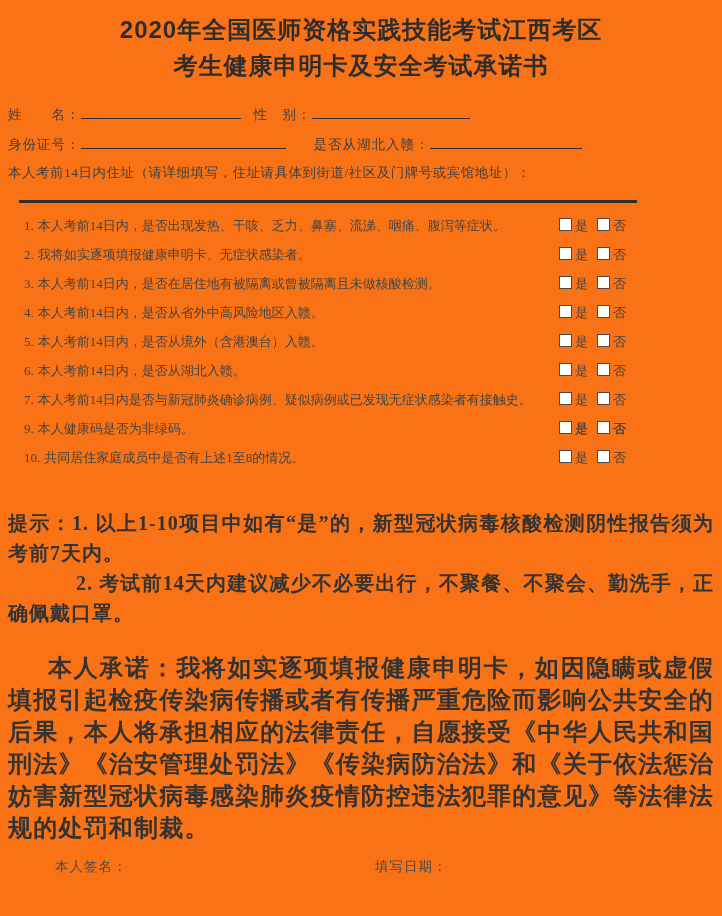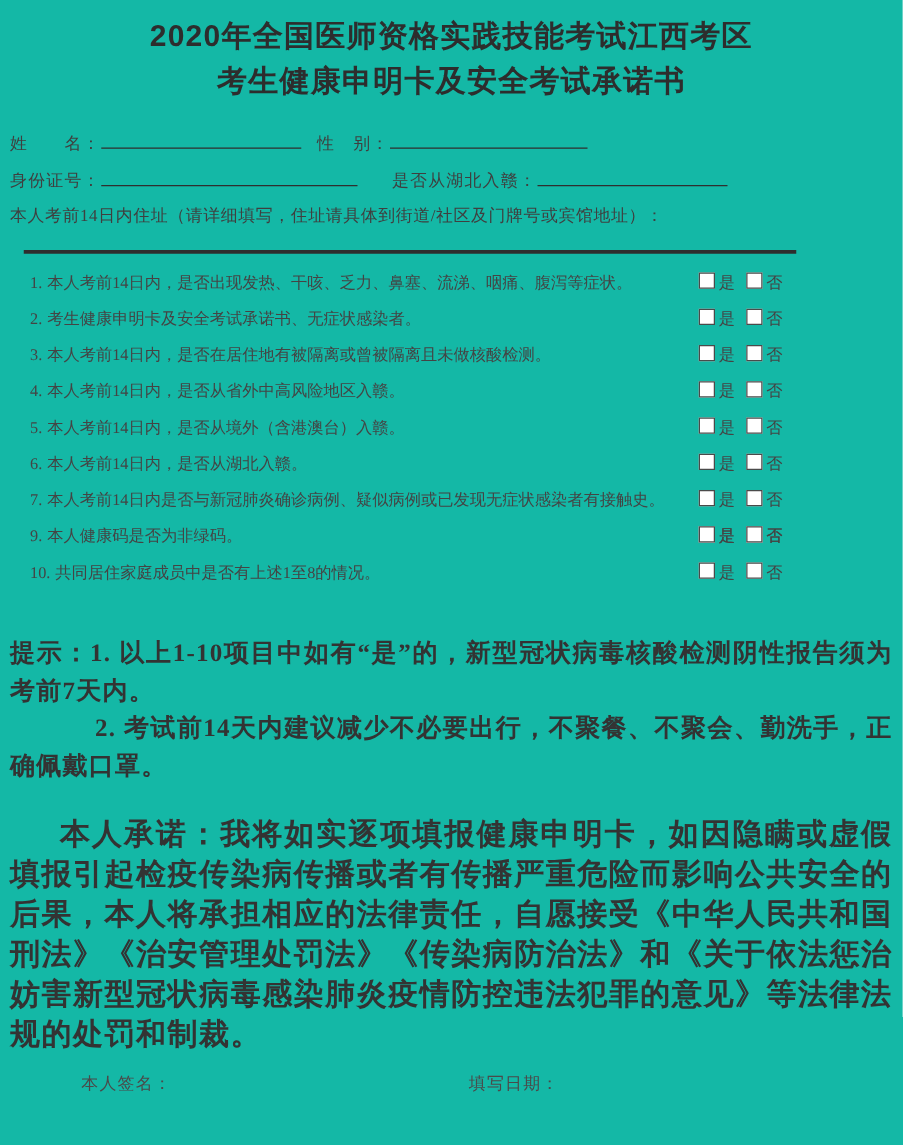--- a/index.html
+++ b/index.html
@@ -1,18 +1,18 @@
 <!DOCTYPE html>
 <html><head>
 <meta charset="utf-8">
 <style>
   html,body{margin:0;padding:0;background:#ffffff;}
   body{width:722px;height:916px;overflow:hidden;
        font-family:"Liberation Serif","DejaVu Serif",serif;color:#3d3d3d;}
-  .page{box-sizing:border-box;width:722px;height:916px;padding-top:12px;background:#14b8a6;}
+  .page{box-sizing:border-box;width:722px;height:916px;padding-top:12px;background:#f97316;}
 
   
   .title{text-align:center;font-family:"Liberation Sans","DejaVu Sans",sans-serif;
          font-weight:700;font-size:24px;line-height:36px;color:#2d2d2d;letter-spacing:1px;}
 
   
   .fields{margin-top:16px;padding-left:8px;font-size:13.5px;color:#3f3f3f;}
   .frow{line-height:30px;white-space:nowrap;}
   .flabel{letter-spacing:1px;}
   .u{display:inline-block;border-bottom:1px solid #2f2f2f;height:14px;vertical-align:baseline;}
@@ -39,21 +39,21 @@
           line-height:30px;text-align:justify;letter-spacing:1px;}
   .notice p{margin:0;}
   .notice .n2{text-indent:68px;}
 
   
   .commit{margin:24px 8px 0 8px;font-size:24px;font-weight:700;color:#333;
           line-height:32px;text-align:justify;text-indent:40px;letter-spacing:1.2px;}
 
   
   .sig{position:relative;margin-top:14px;height:22px;font-size:13.5px;color:#4a4a4a;}
-  .sign{position:absolute;left:65px;letter-spacing:1px;}
+  .sign{position:absolute;left:55px;letter-spacing:1px;}
   .date{position:absolute;left:375px;letter-spacing:1px;}
 </style>
 </head>
 <body>
 
 <div class="page">
 
   <div class="title">
     <div>2020年全国医师资格实践技能考试江西考区</div>
     <div>考生健康申明卡及安全考试承诺书</div>
@@ -74,21 +74,21 @@
   <div class="checklist">
 
     <div class="row">
       <span class="text"><span class="num">1.</span><span>本人考前14日内，是否出现发热、干咳、乏力、鼻塞、流涕、咽痛、腹泻等症状。</span></span>
       <span class="opts">
         <span class="opt"><span class="cb"></span><span>是</span></span><span class="opt"><span class="cb"></span><span>否</span></span>
       </span>
     </div>
 
     <div class="row">
-      <span class="text"><span class="num">2.</span><span>考生健康申明卡及安全考试承诺书、无症状感染者。</span></span>
+      <span class="text"><span class="num">2.</span><span>我将如实逐项填报健康申明卡、无症状感染者。</span></span>
       <span class="opts">
         <span class="opt"><span class="cb"></span><span>是</span></span><span class="opt"><span class="cb"></span><span>否</span></span>
       </span>
     </div>
 
     <div class="row">
       <span class="text"><span class="num">3.</span><span>本人考前14日内，是否在居住地有被隔离或曾被隔离且未做核酸检测。</span></span>
       <span class="opts">
         <span class="opt"><span class="cb"></span><span>是</span></span><span class="opt"><span class="cb"></span><span>否</span></span>
       </span>

